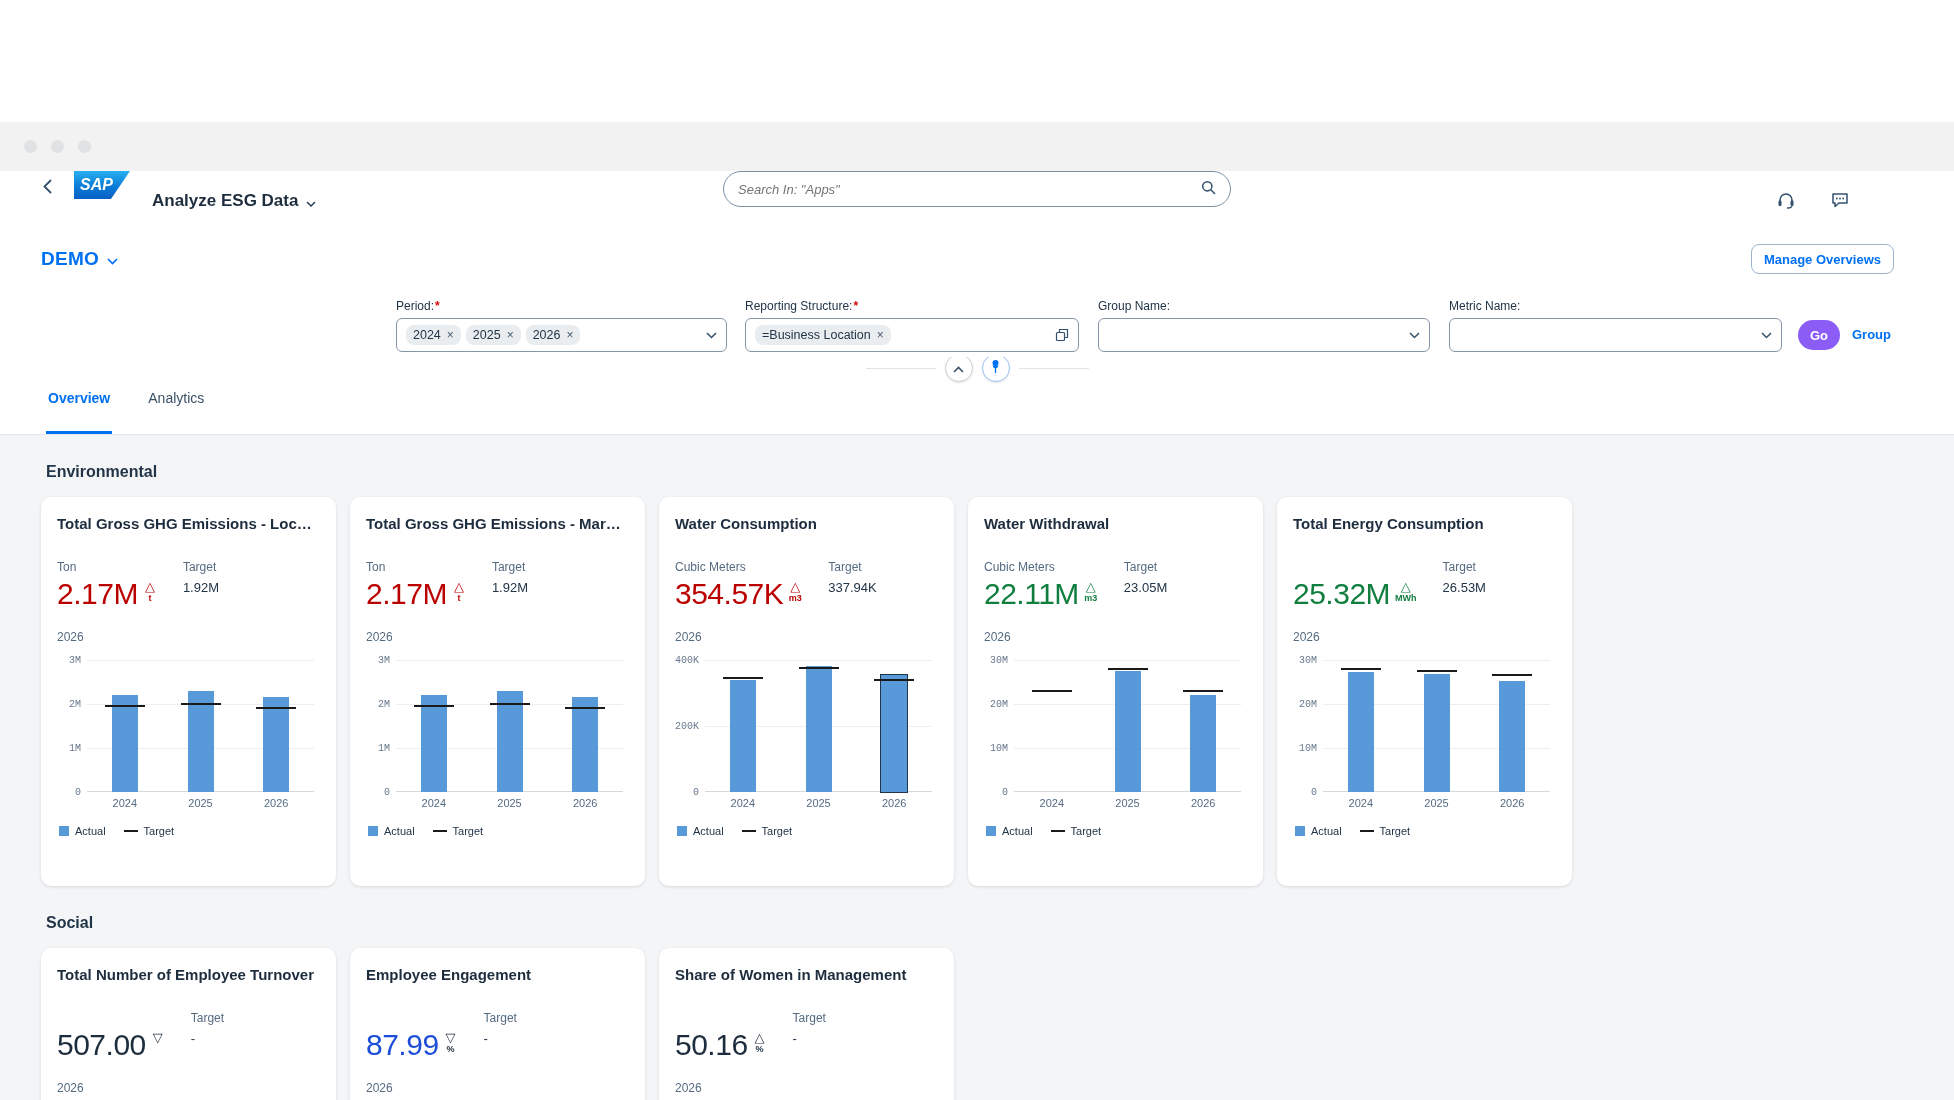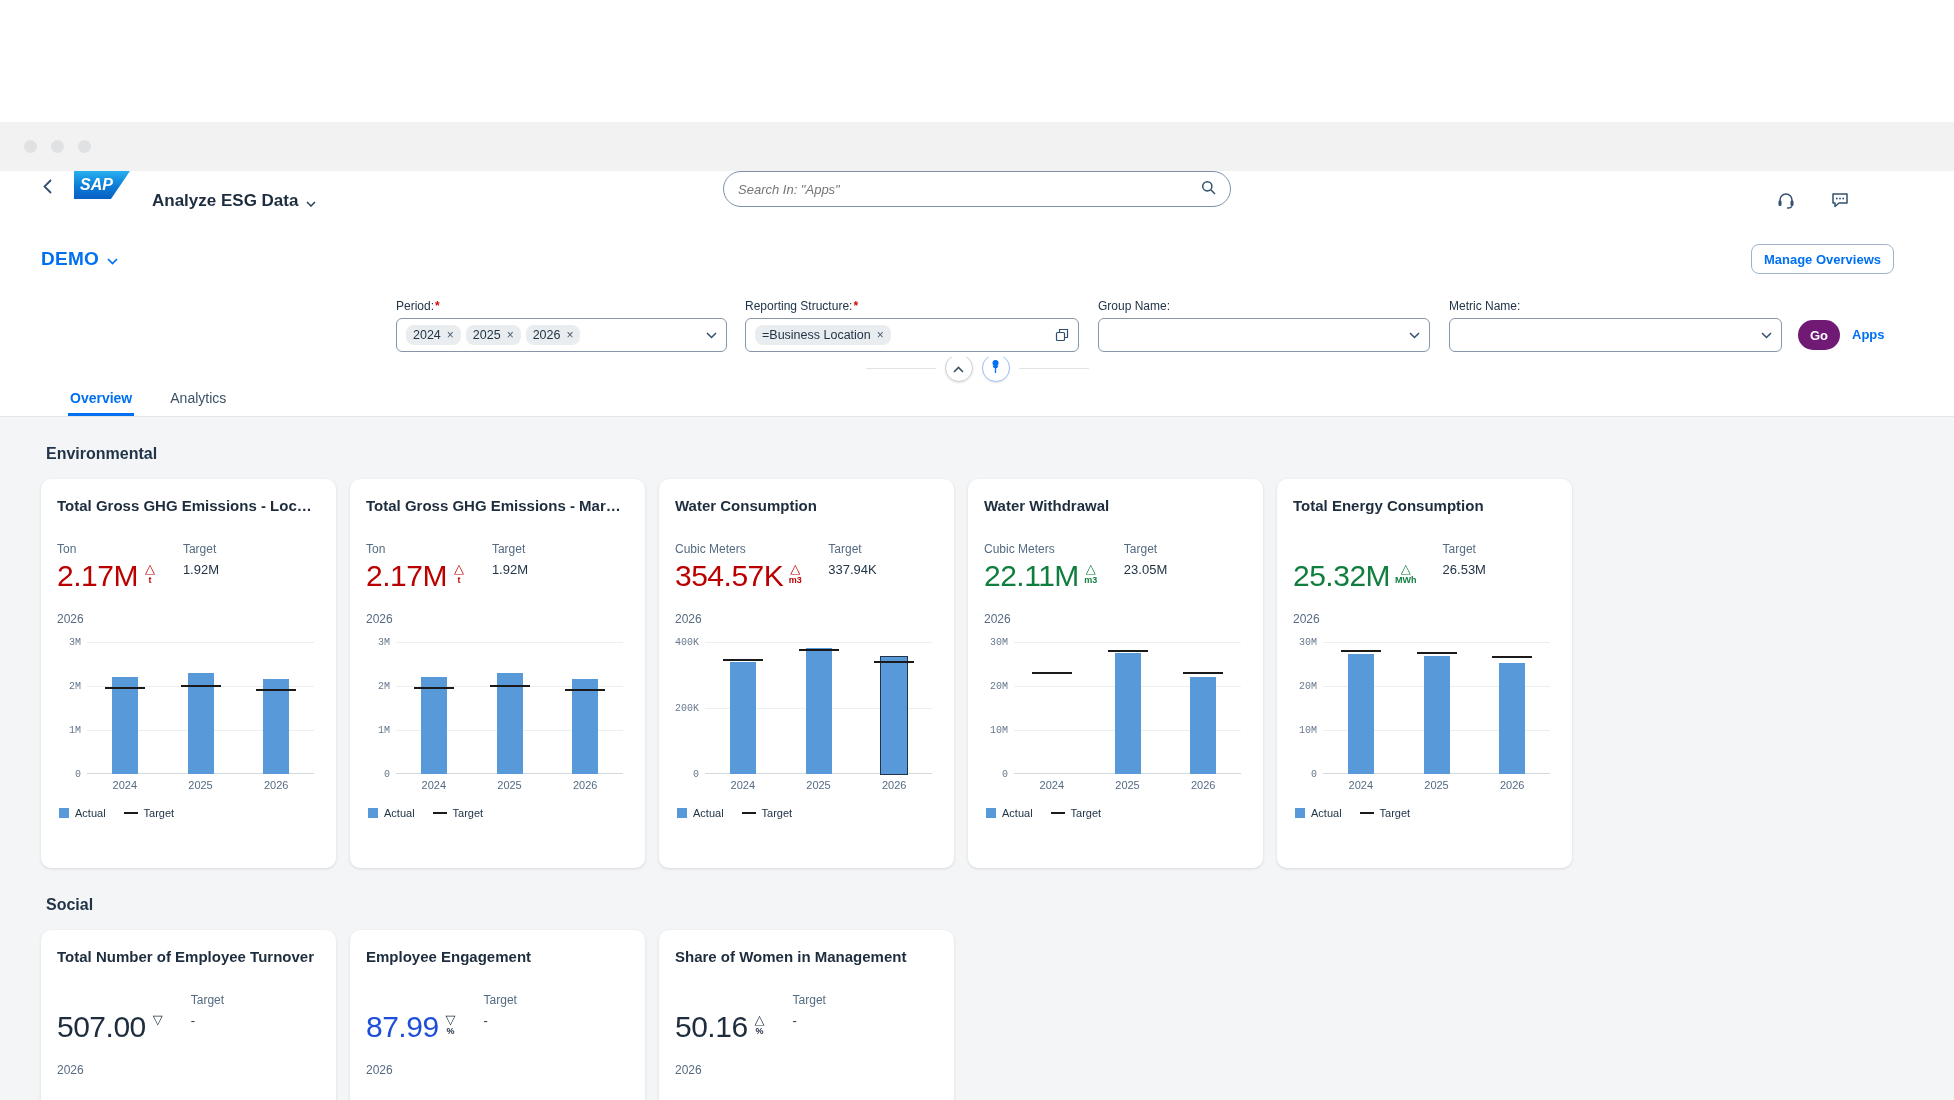--- a/index.html
+++ b/index.html
@@ -37,33 +37,33 @@
   .finput input { flex:1; border:none; outline:none; background:transparent; font-size:13px; font-style:italic; color:#556b82; font-family:"Liberation Sans",sans-serif; min-width:0; }
   .field-icon { margin-left:auto; color:#32506e; display:flex; align-items:center; }
   .tokens { display:flex; gap:5px; align-items:center; overflow:hidden; }
   .token { background:#eaedf0; border-radius:8px; padding:3px 7px; font-size:12.5px; color:#223548; display:flex; align-items:center; gap:6px; white-space:nowrap; cursor:pointer; }
   .token .x { font-size:12px; color:#46586c; line-height:10px; }
   #f-search { left:41px;  width:337px; }
   #f-period { left:396px; width:331px; }
   #f-report { left:745px; width:334px; }
   #f-group  { left:1098px; width:332px; }
   #f-metric { left:1449px; width:333px; }
-  .go-btn { position:absolute; left:1798px; top:33px; height:30px; min-width:42px; padding:0 12px; border:none; border-radius:15px; background:#701a75; color:#fff; font-size:13px; font-weight:700; cursor:pointer; font-family:"Liberation Sans",sans-serif; }
+  .go-btn { position:absolute; left:1798px; top:33px; height:30px; min-width:42px; padding:0 12px; border:none; border-radius:15px; background:#8b5cf6; color:#fff; font-size:13px; font-weight:700; cursor:pointer; font-family:"Liberation Sans",sans-serif; }
   .clear-link { position:absolute; left:1852px; top:40px; color:#0070f2; font-size:13px; font-weight:700; cursor:pointer; background:none; border:none; font-family:"Liberation Sans",sans-serif; }
 
   
   .collapse-bar { height:22px; background:#fff; display:flex; align-items:center; justify-content:center; gap:9px; }
   .hr-seg { width:70px; height:1px; background:#e0e4e8; }
   .circle-btn { width:28px; height:28px; border-radius:50%; border:1px solid #c9d1d9; background:#fff; display:flex; align-items:center; justify-content:center; color:#3b5166; box-shadow:0 1px 2px rgba(0,0,0,.10); cursor:pointer; }
   .circle-btn.pin { color:#0070f2; border-color:#9ec1f5; }
 
   
   .tab-bar { background:#fff; display:flex; gap:34px; padding:2px 0 0 46px; border-bottom:1px solid #e3e6ea; }
   .tab { font-size:14px; color:#3b5166; padding:9px 2px 10px; cursor:pointer; }
-  .tab.active { color:#0070f2; font-weight:700; border-bottom:3px solid #0070f2; padding-bottom:7px;margin-left:22px; }
+  .tab.active { color:#0070f2; font-weight:700; border-bottom:3px solid #0070f2; padding-bottom:25px; }
 
   
   .content { background:#f4f5f6; padding:0 36px 80px 41px; min-height:760px; }
   .section-title { font-size:16px; font-weight:700; color:#223548; padding:28px 0 0 5px; margin-bottom:16px; }
   .card-row { display:flex; gap:14px; }
   .card { width:295px; height:389px; background:#fff; border-radius:10px; box-shadow:0 1px 3px rgba(34,53,72,.14); padding:18px 16px 10px; cursor:pointer; flex:none; }
   .card-title { font-size:15px; font-weight:700; color:#1d2d3e; white-space:nowrap; overflow:hidden; text-overflow:ellipsis; }
   .kpi { display:flex; gap:26px; margin-top:28px; }
   .unit { font-size:12px; color:#556b82; height:15px; }
   .value-line { display:flex; gap:5px; margin-top:3px; align-items:flex-start; }
@@ -219,21 +219,21 @@
       <div class="finput">
         <span class="field-icon">
             <svg width="11" height="7" viewBox="0 0 11 7" fill="none" stroke="currentColor" stroke-width="1.5">
               <path d="M1 1l4.5 4.5L10 1"></path>
             </svg>
           </span>
       </div>
     </div>
 
     <button class="go-btn">Go</button>
-    <button class="clear-link">Apps</button>
+    <button class="clear-link">Group</button>
   </div>
 
   <div class="collapse-bar">
     <span class="hr-seg"></span>
     <button class="circle-btn">
       <span><svg width="11" height="7" viewBox="0 0 11 7" fill="none" stroke="currentColor" stroke-width="1.6">
             <path d="M1 6l4.5-4.5L10 6"></path>
           </svg></span>
     </button>
     <button class="circle-btn pin">

